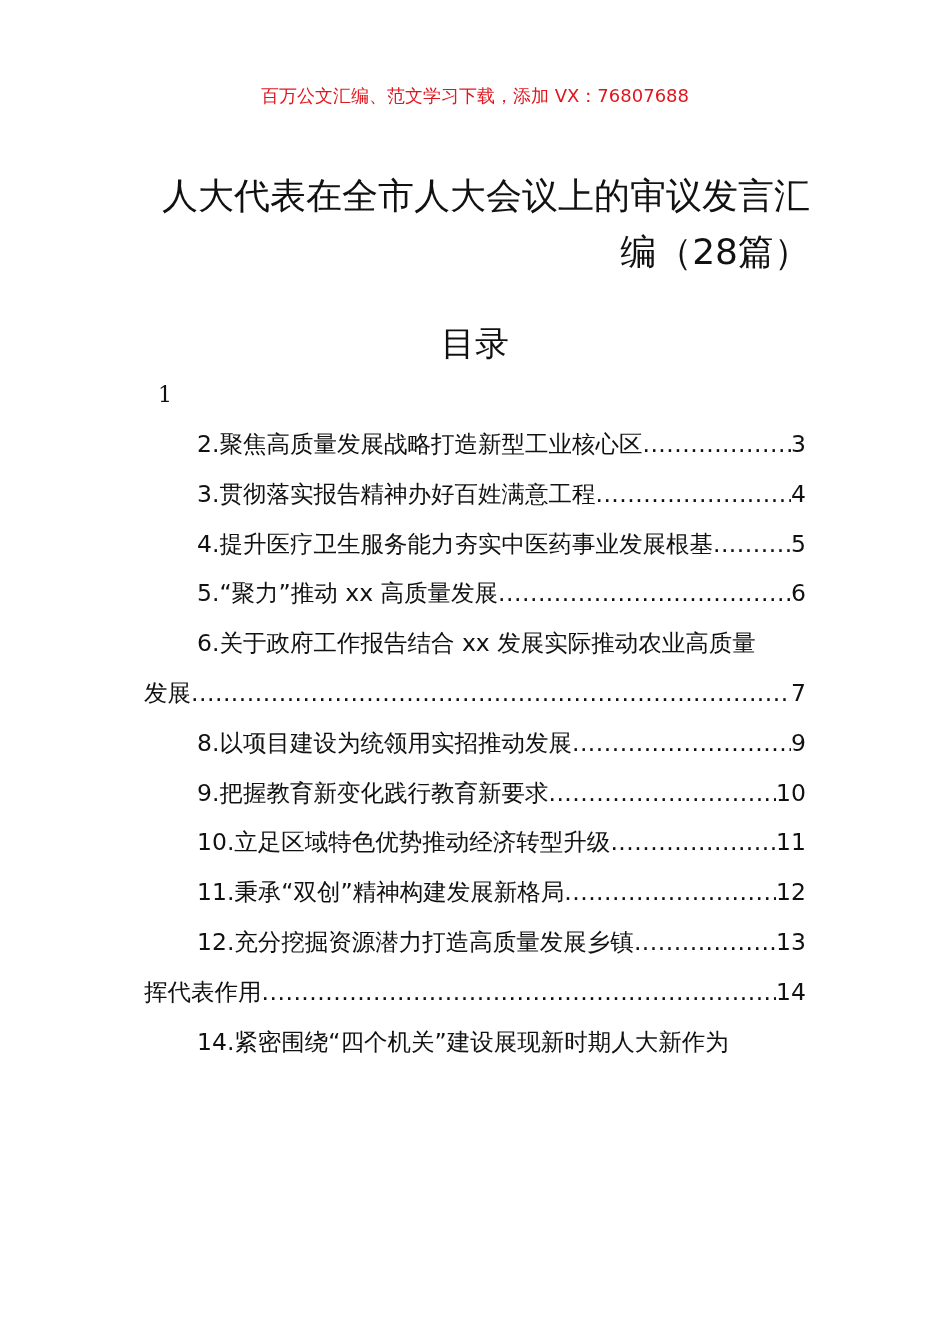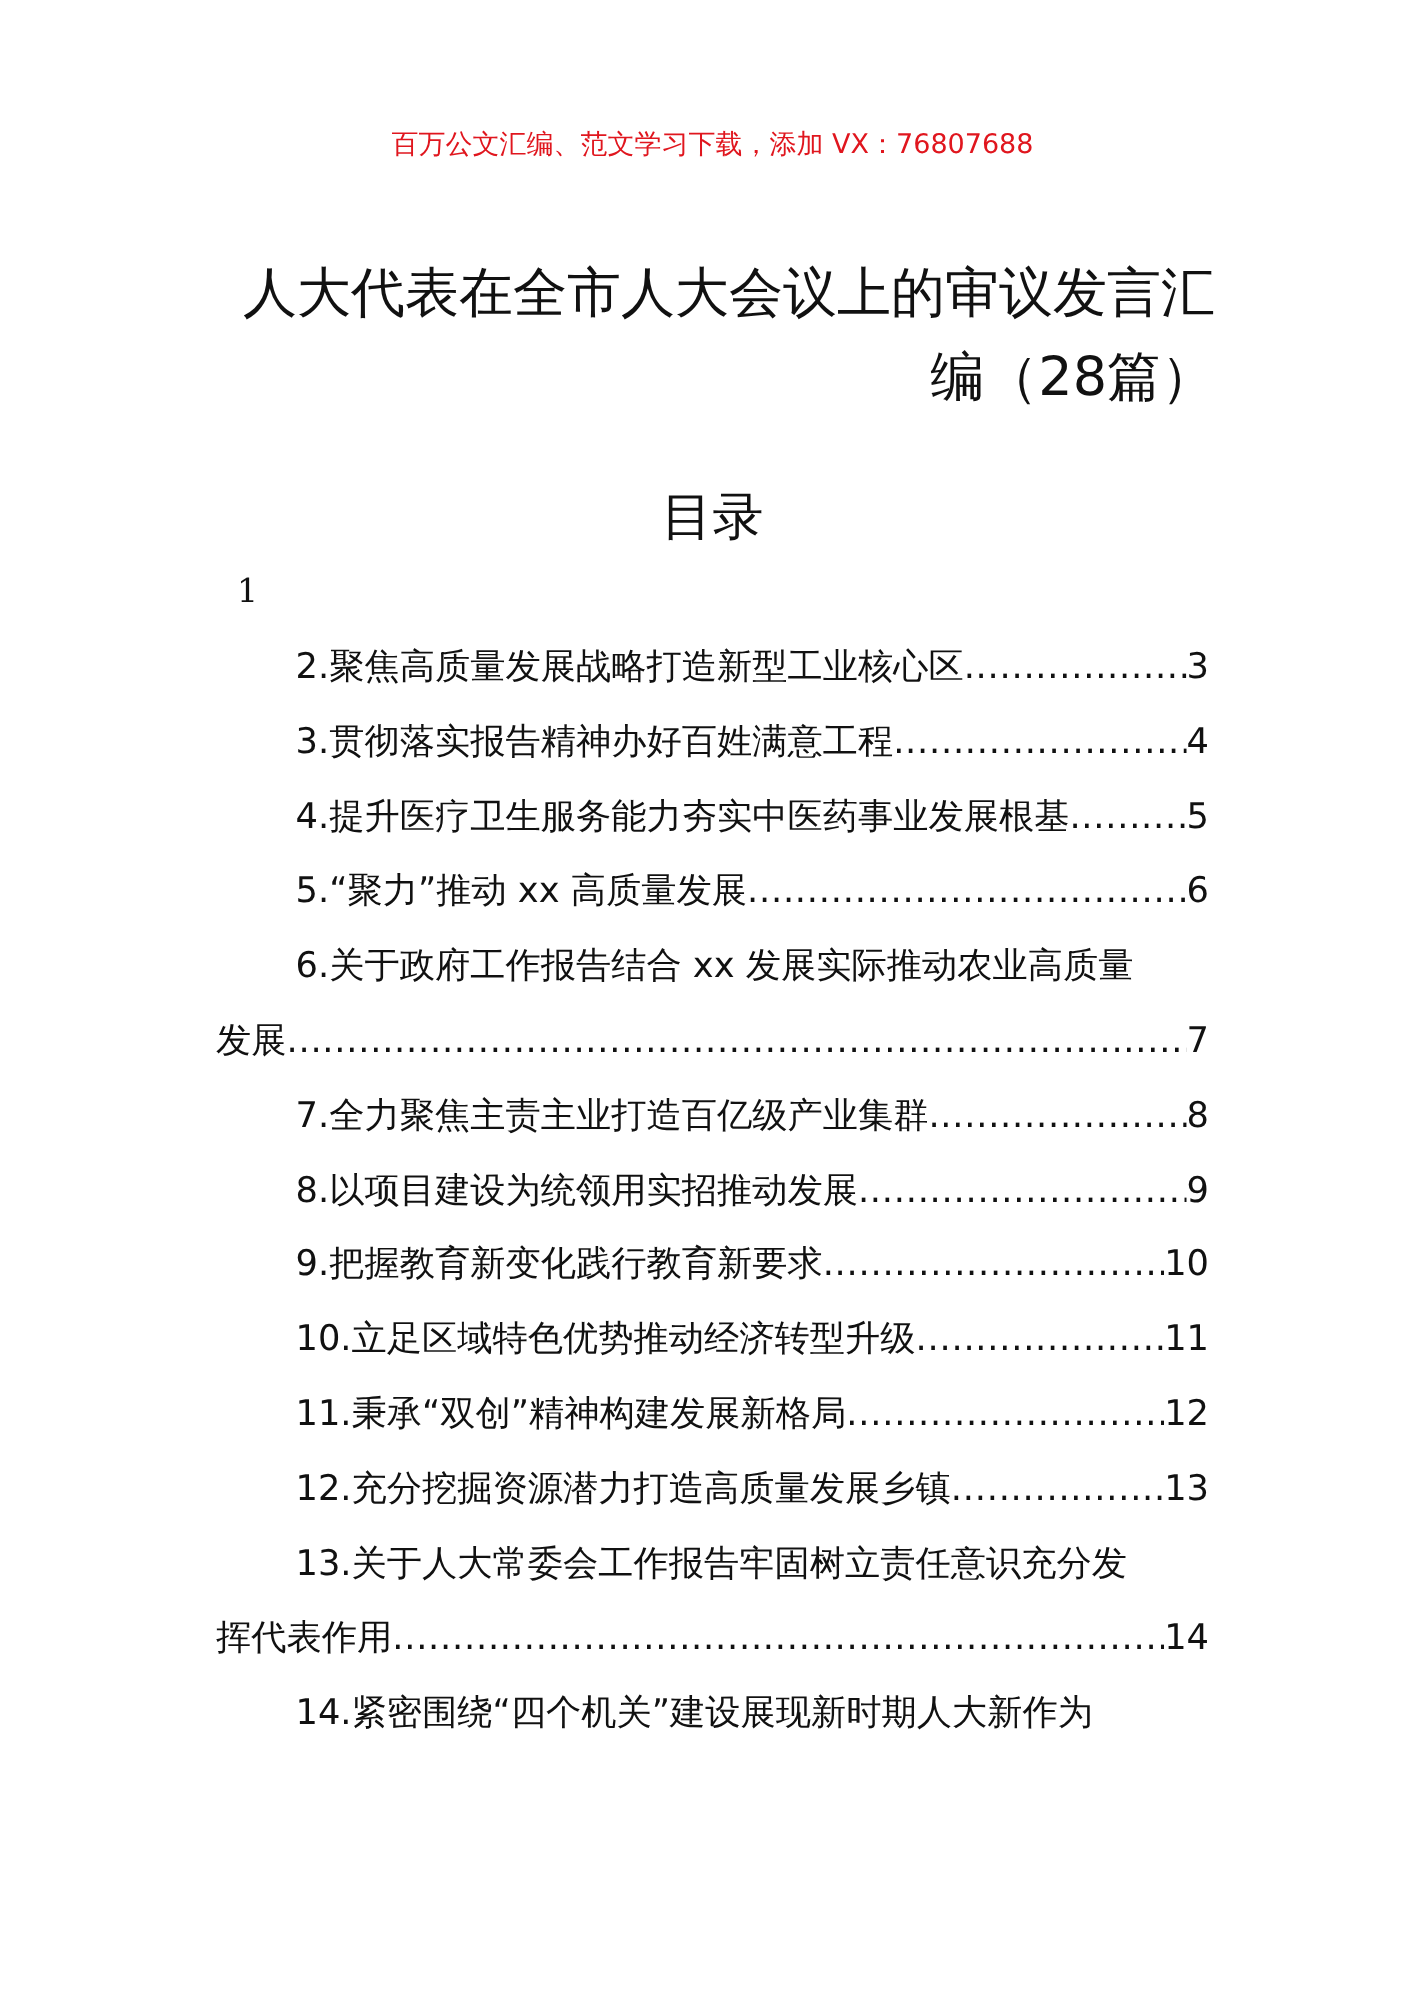--- a/index.html
+++ b/index.html
@@ -37,21 +37,21 @@
       line-height: 56px;
       color: #111111;
       font-weight: normal;
     }
     .toc-heading {
       position: absolute;
       top: 322px;
       left: 0;
       width: 950px;
       text-align: center;
-      font-family: Liberation Serif, serif;
+      font-family: Liberation Mono, monospace;
       font-size: 34px;
       line-height: 48px;
       color: #111111;
     }
     .stray-number {
       position: absolute;
       top: 380px;
       left: 158px;
       font-family: "DejaVu Serif", serif;
       font-size: 22px;
@@ -137,25 +137,20 @@
 
   <div class="toc-line indent">
     <span class="t">6.关于政府工作报告结合 xx 发展实际推动农业高质量</span>
   </div>
   <div class="toc-line">
     <span class="t">发展</span>
     <span class="dots"></span>
     <span class="p">7</span>
   </div>
 
-  <div class="toc-line indent">
-    <span class="t">7.全力聚焦主责主业打造百亿级产业集群</span>
-    <span class="dots"></span>
-    <span class="p">8</span>
-  </div>
 
   <div class="toc-line indent">
     <span class="t">8.以项目建设为统领用实招推动发展</span>
     <span class="dots"></span>
     <span class="p">9</span>
   </div>
 
   <div class="toc-line indent">
     <span class="t">9.把握教育新变化践行教育新要求</span>
     <span class="dots"></span>
@@ -173,23 +168,20 @@
     <span class="dots"></span>
     <span class="p">12</span>
   </div>
 
   <div class="toc-line indent">
     <span class="t">12.充分挖掘资源潜力打造高质量发展乡镇</span>
     <span class="dots"></span>
     <span class="p">13</span>
   </div>
 
-  <div class="toc-line indent">
-    <span class="t">13.关于人大常委会工作报告牢固树立责任意识充分发</span>
-  </div>
   <div class="toc-line">
     <span class="t">挥代表作用</span>
     <span class="dots"></span>
     <span class="p">14</span>
   </div>
 
   <div class="toc-line indent">
     <span class="t">14.紧密围绕“四个机关”建设展现新时期人大新作为</span>
   </div>
 

